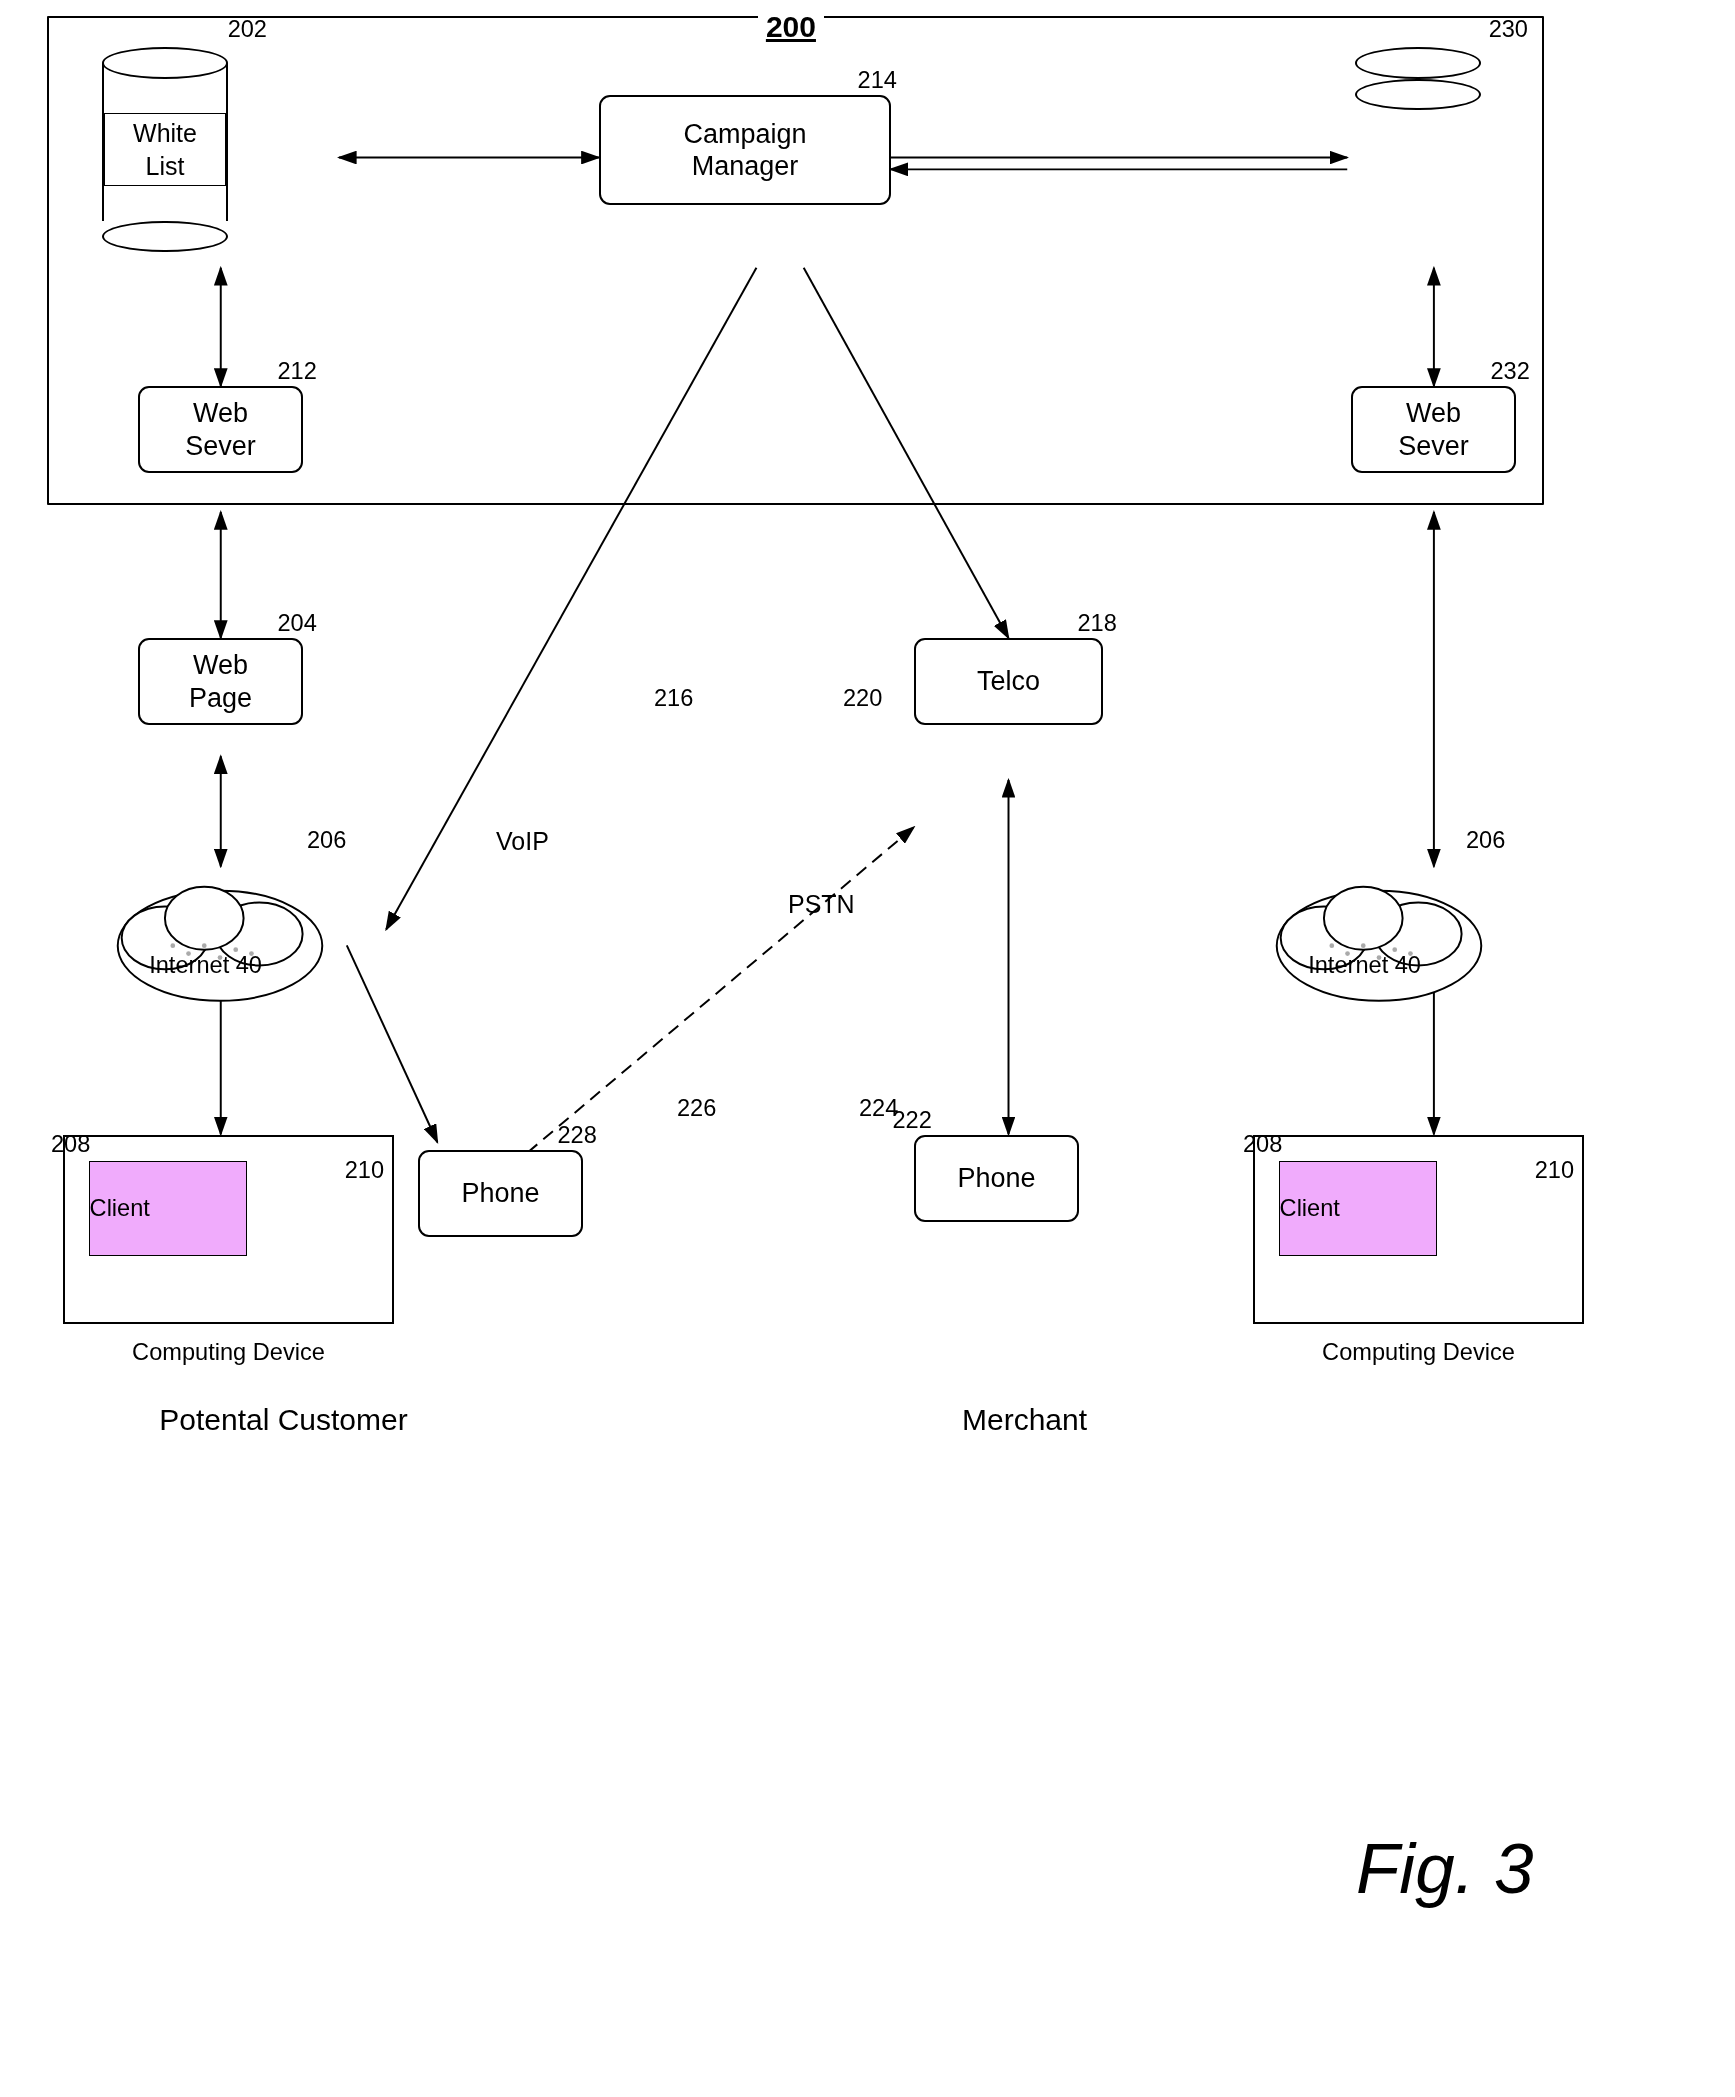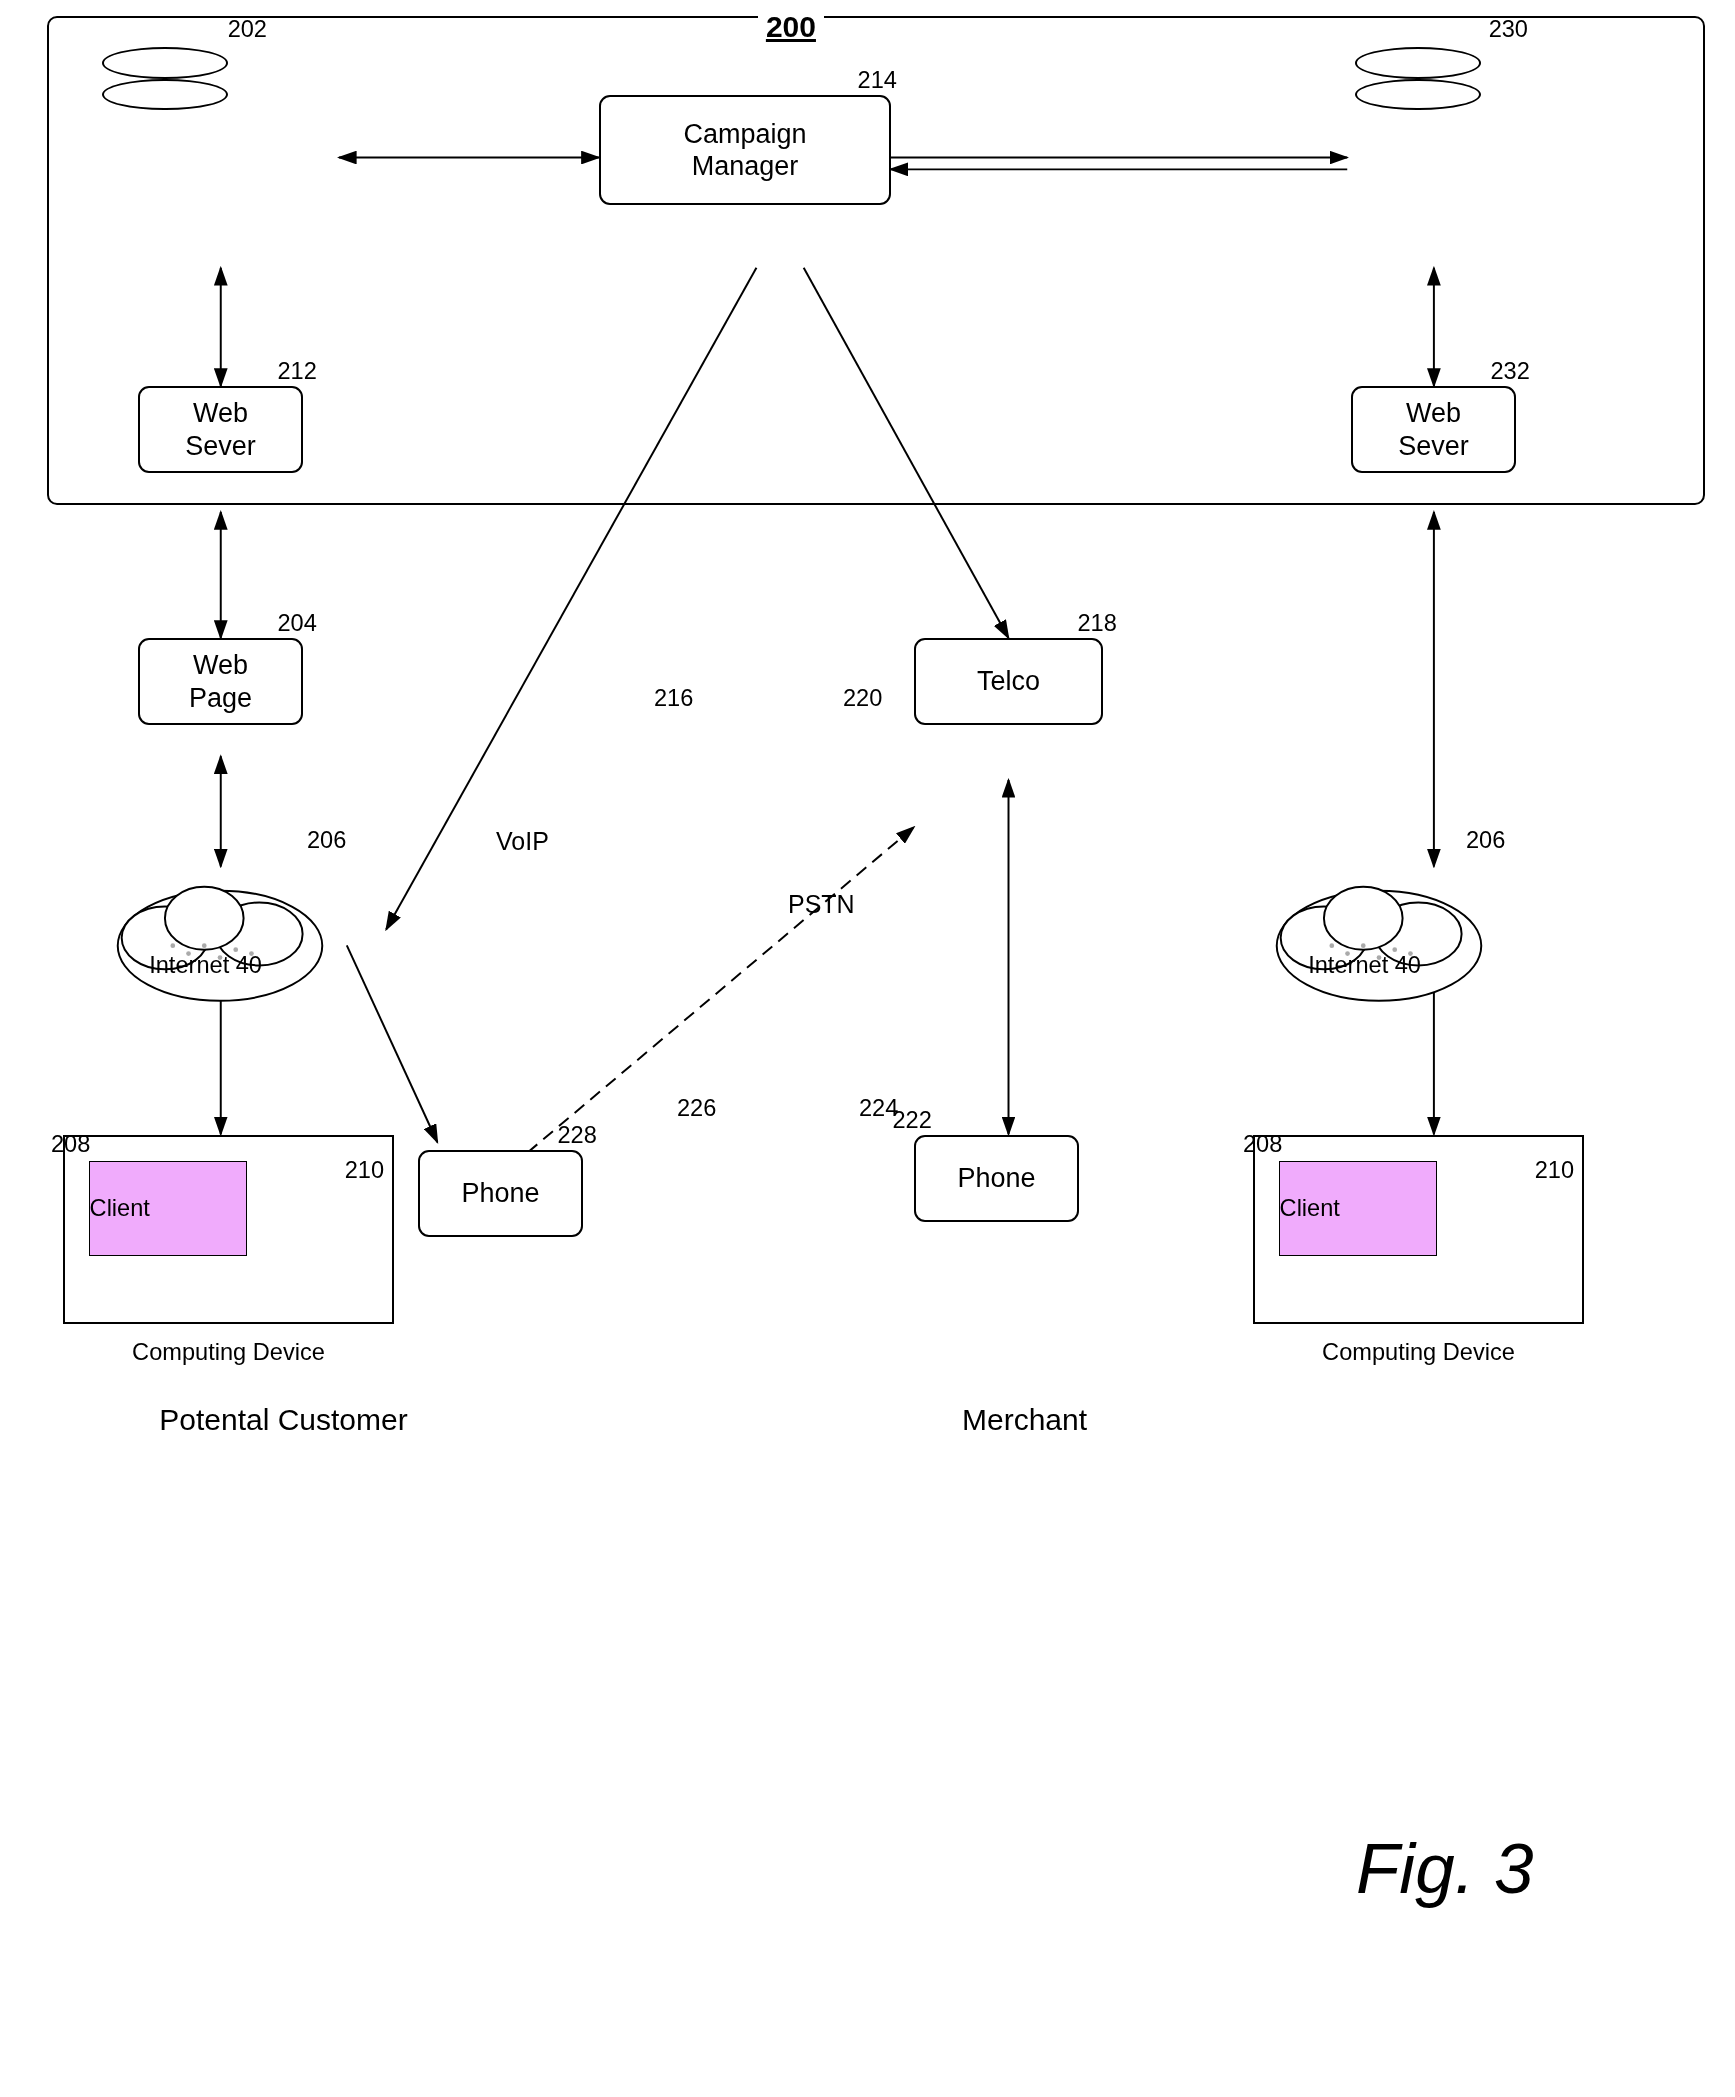--- a/index.html
+++ b/index.html
@@ -9,24 +9,24 @@
       width: 1735px;
       height: 2097px;
       position: relative;
       overflow: hidden;
     }
     
     .server-box {
       position: absolute;
       top: 15.8px;
       left: 47px;
-      width: 1658px;
+      width: 1497px;
       height: 489px;
       border: 2.4px solid #000;
-      border-radius: 10px;
+      border-radius: 1px;
     }
     
     .label-200 {
       position: absolute;
       top: -7.9px;
       left: 709px;
       font-size: 30px;
       font-weight: bold;
       text-decoration: underline;
       background: #fff;
@@ -189,20 +189,26 @@
   <line x1="440" y1="1200" x2="555" y2="1450" stroke="#000" stroke-width="2.5" marker-end="url(#arrowhead)"></line>
 
 </svg>
 
 <div class="server-box">
   <span class="label-200">200</span>
 </div>
 
 <div class="db-cylinder" style="position:absolute; top:47px; left:102px;">
   <div class="db-top"></div>
+  <div class="db-body" style="height:158px; width:126px;">
+    <div class="wl-inner">
+      <span>White
+List</span>
+    </div>
+  </div>
   <div class="db-bottom"></div>
   <span class="ref-label" style="top:-31.5px; right:-39px;">202</span>
 </div>
 
 <div class="db-cylinder" style="position:absolute; top:47px; left:1355px;">
   <div class="db-top"></div>
   <div class="db-bottom"></div>
   <span class="ref-label" style="top:-31.5px; right:-47px;">230</span>
 </div>
 

